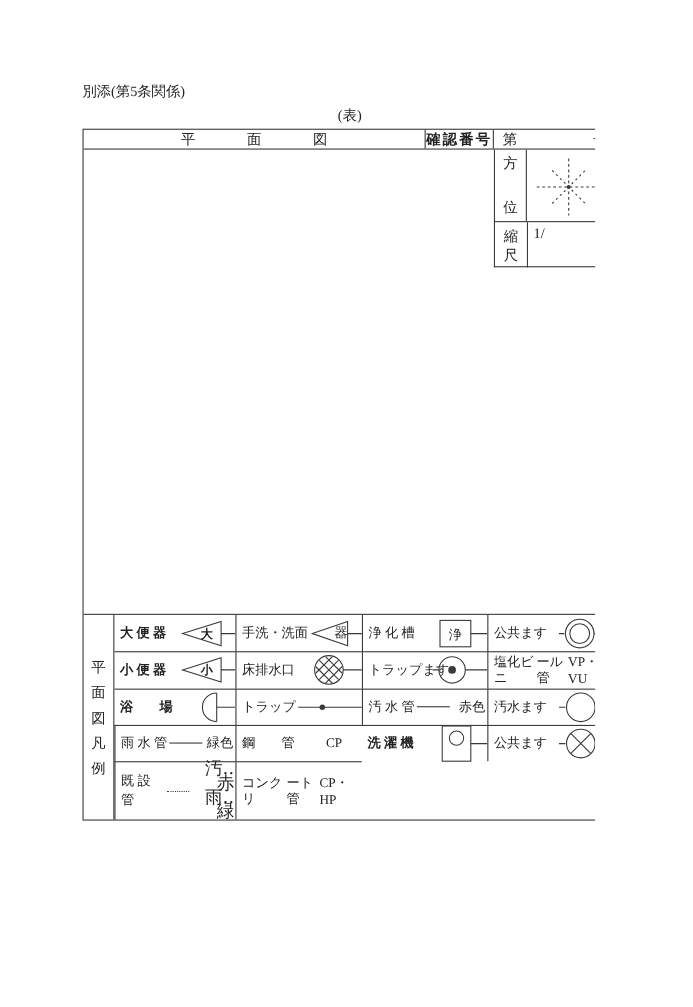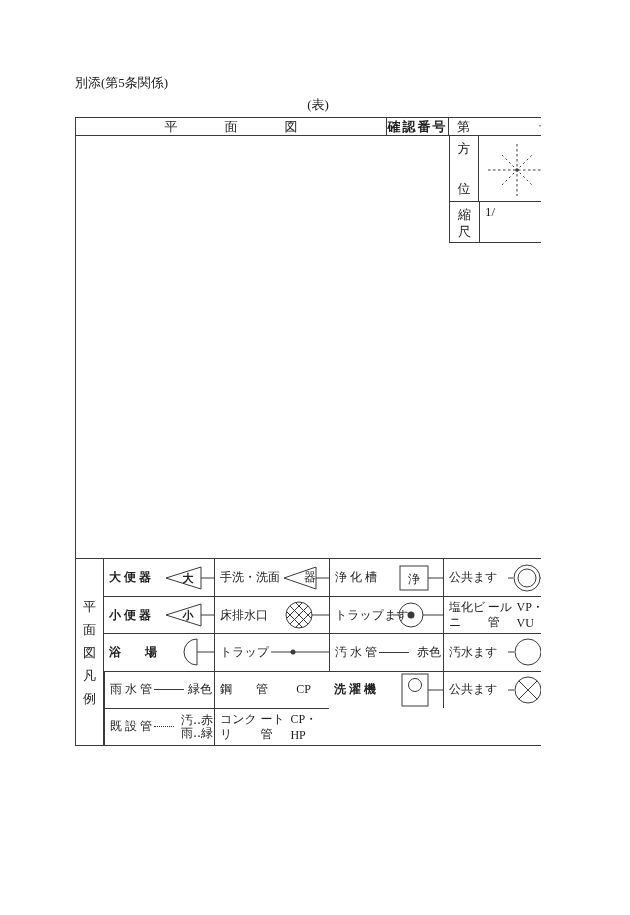--- a/index.html
+++ b/index.html
@@ -47,21 +47,21 @@
   .lcell.r1 { border-top:none; }
   .llabel2 { display:flex; flex-direction:row; line-height:15px; }
   .sym { position:absolute; right:0; top:50%; transform:translateY(-50%); display:block; }
   .sym svg { display:block; }
   .solidline { width:30px; height:0; border-top:1px solid var(--ink); margin:0 2px; flex:none; }
   .dotline { width:20px; height:0; border-top:1px dotted var(--ink); margin-left:2px; flex:none; }
   .sfx { margin-left:auto; padding-right:2px; }
   .sfx-a { margin-left:auto; padding-right:18px; }
   .sfx-b { margin-left:auto; padding-right:8px; }
   .sfx-c { margin-left:auto; padding-right:4px; }
-  .stack { margin-left:auto; text-align:right; line-height:13px; font-size:12px; padding-right:1px; }
+  .stack { margin-left:auto; text-align:right; line-height:13px; font-size:16px; padding-right:1px; }
   svg .st { stroke:var(--ink); stroke-width:1; fill:none; }
   svg .fl { fill:var(--ink); stroke:none; }
   svg text { fill:#222; stroke:none; font-family:"Liberation Serif","DejaVu Serif",serif; }
 </style>
 </head>
 <body>
 
 <div class="page">
   <div class="note">別添(第5条関係)</div>
   <div class="caption">(表)</div>

